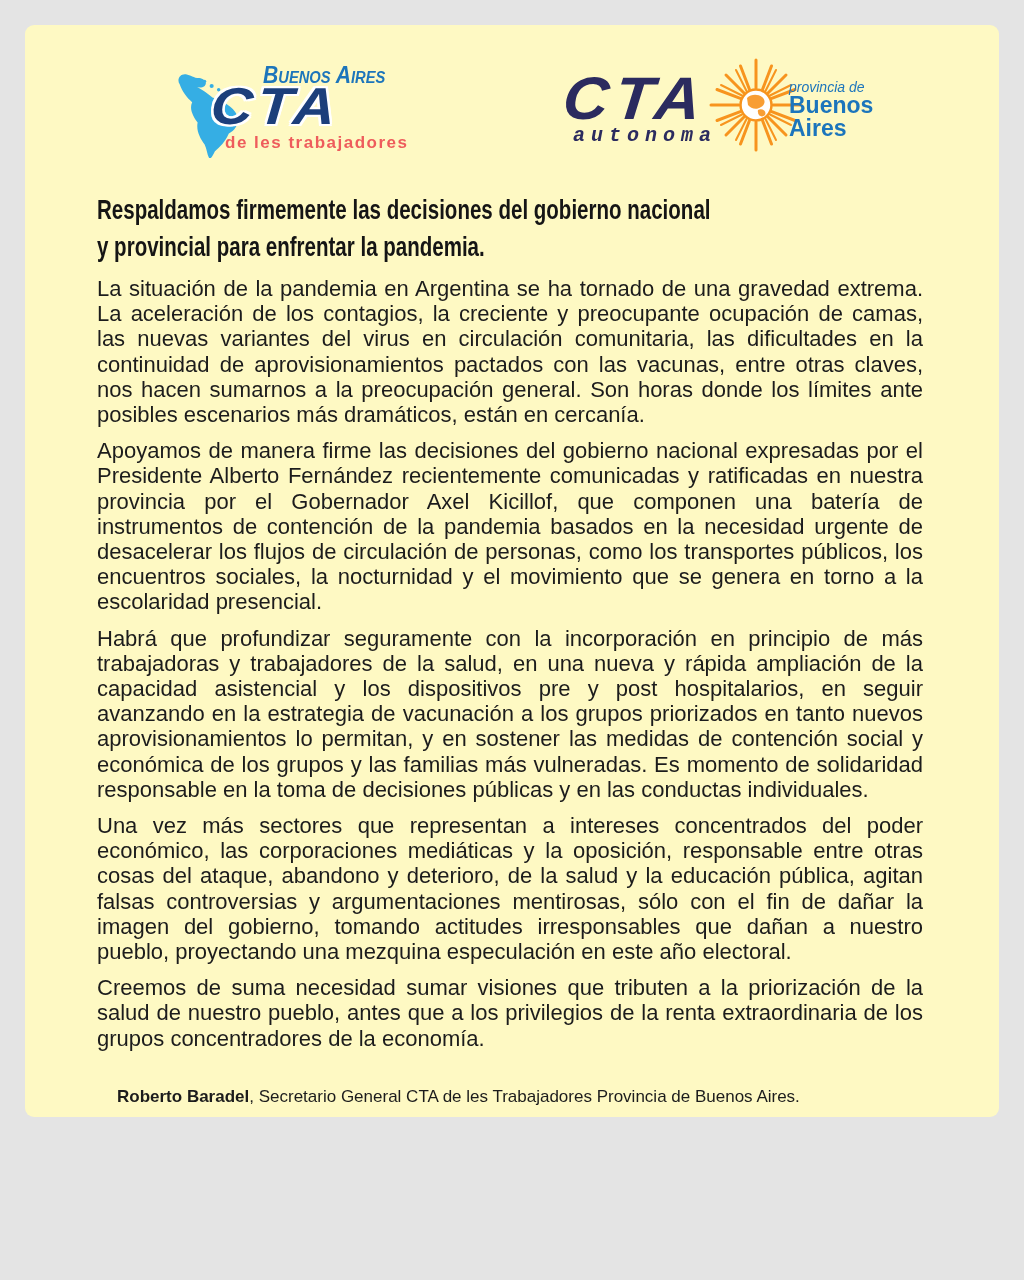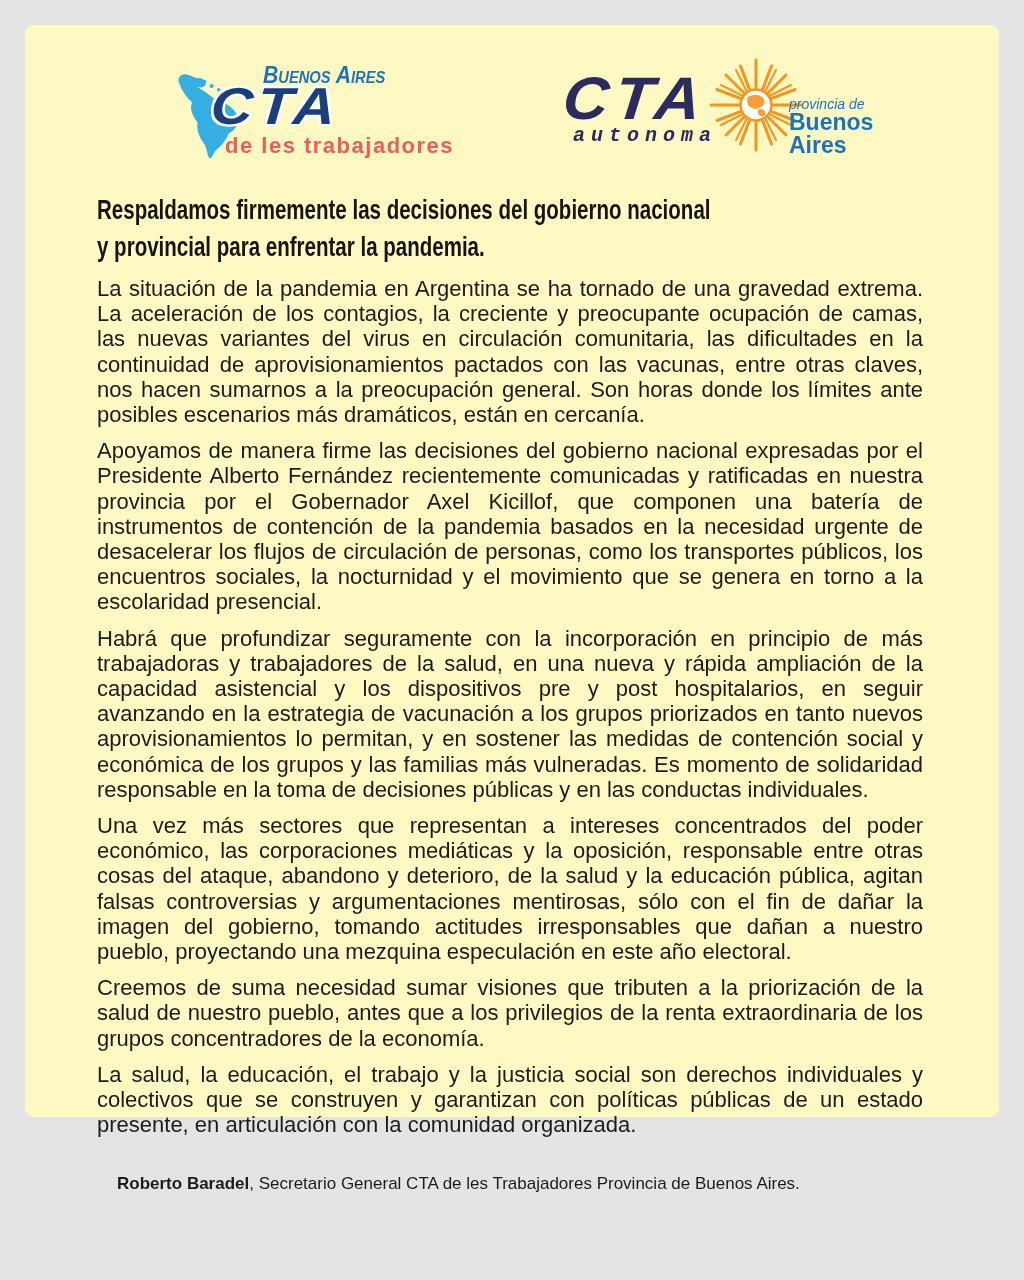--- a/index.html
+++ b/index.html
@@ -61,21 +61,21 @@
     letter-spacing: 4px;
     transform: skewX(-4deg) scaleX(1.12);
     transform-origin: left top;
     text-shadow: -2px 0 0 #fff, 2px 0 0 #fff, 0 -2px 0 #fff, 0 2px 0 #fff,
                  -2px -2px 0 #fff, 2px 2px 0 #fff, -2px 2px 0 #fff, 2px -2px 0 #fff;
     white-space: nowrap;
   }
   .tagline-left {
     position: absolute;
     left: 50px; top: 71px;
-    font-size: 22px;
+    font-size: 17px;
     font-weight: bold;
     color: #ee5c5c;
     letter-spacing: 1.5px;
     white-space: nowrap;
   }
 
   .logo-right {
     position: absolute;
     left: 470px; top: 0;
     width: 310px; height: 104px;
@@ -104,21 +104,21 @@
     white-space: nowrap;
     font-family: Liberation Mono, monospace;
   }
   .sun-svg {
     position: absolute;
     left: 138px; top: -8px;
     width: 102px; height: 102px;
   }
   .prov-block {
     position: absolute;
-    left: 222px; top: 35px;
+    left: 222px; top: 18px;
     color: #1c75bc;
     white-space: nowrap;
   }
   .prov-pre { font-size: 14px; font-style: italic; line-height: 14px; }
   .prov-l1, .prov-l2 { font-size: 23px; font-weight: bold; line-height: 23px; }
 
   
   .doc-title {
     margin-top: 25px;
     transform: scaleX(0.72);
@@ -220,21 +220,20 @@
       <div class="t-line">Respaldamos firmemente las decisiones del gobierno nacional</div>
       <div class="t-line">y provincial para enfrentar la pandemia.</div>
     </div>
 
 
     <p class="body-par">La situación de la pandemia en Argentina se ha tornado de una gravedad extrema. La aceleración de los contagios, la creciente y preocupante ocupación de camas, las nuevas variantes del virus en circulación comunitaria, las dificultades en la continuidad de aprovisionamientos pactados con las vacunas, entre otras claves, nos hacen sumarnos a la preocupación general. Son horas donde los límites ante posibles escenarios más dramáticos, están en cercanía.</p>
     <p class="body-par">Apoyamos de manera firme las decisiones del gobierno nacional expresadas por el Presidente Alberto Fernández recientemente comunicadas y ratificadas en nuestra provincia por el Gobernador Axel Kicillof, que componen una batería de instrumentos de contención de la pandemia basados en la necesidad urgente de desacelerar los flujos de circulación de personas, como los transportes públicos, los encuentros sociales, la nocturnidad y el movimiento que se genera en torno a la escolaridad presencial.</p>
     <p class="body-par">Habrá que profundizar seguramente con la incorporación en principio de más trabajadoras y trabajadores de la salud, en una nueva y rápida ampliación de la capacidad asistencial y los dispositivos pre y post hospitalarios, en seguir avanzando en la estrategia de vacunación a los grupos priorizados en tanto nuevos aprovisionamientos lo permitan, y en sostener las medidas de contención social y económica de los grupos y las familias más vulneradas. Es momento de solidaridad responsable en la toma de decisiones públicas y en las conductas individuales.</p>
     <p class="body-par">Una vez más sectores que representan a intereses concentrados del poder económico, las corporaciones mediáticas y la oposición, responsable entre otras cosas del ataque, abandono y deterioro, de la salud y la educación pública, agitan falsas controversias y argumentaciones mentirosas, sólo con el fin de dañar la imagen del gobierno, tomando actitudes irresponsables que dañan a nuestro pueblo, proyectando una mezquina especulación en este año electoral.</p>
     <p class="body-par">Creemos de suma necesidad sumar visiones que tributen a la priorización de la salud de nuestro pueblo, antes que a los privilegios de la renta extraordinaria de los grupos concentradores de la economía.</p>
-    <p class="body-par">La salud, la educación, el trabajo y la justicia social son derechos individuales y colectivos que se construyen y garantizan con políticas públicas de un estado presente, en articulación con la comunidad organizada.</p>
 
     <div class="signatures">
       <div class="sig-line">
         <span class="sig-name">Roberto Baradel</span><span>, Secretario General CTA de les Trabajadores Provincia de Buenos Aires.</span>
       </div>
     </div>
 
   </div>
 </div>
 

